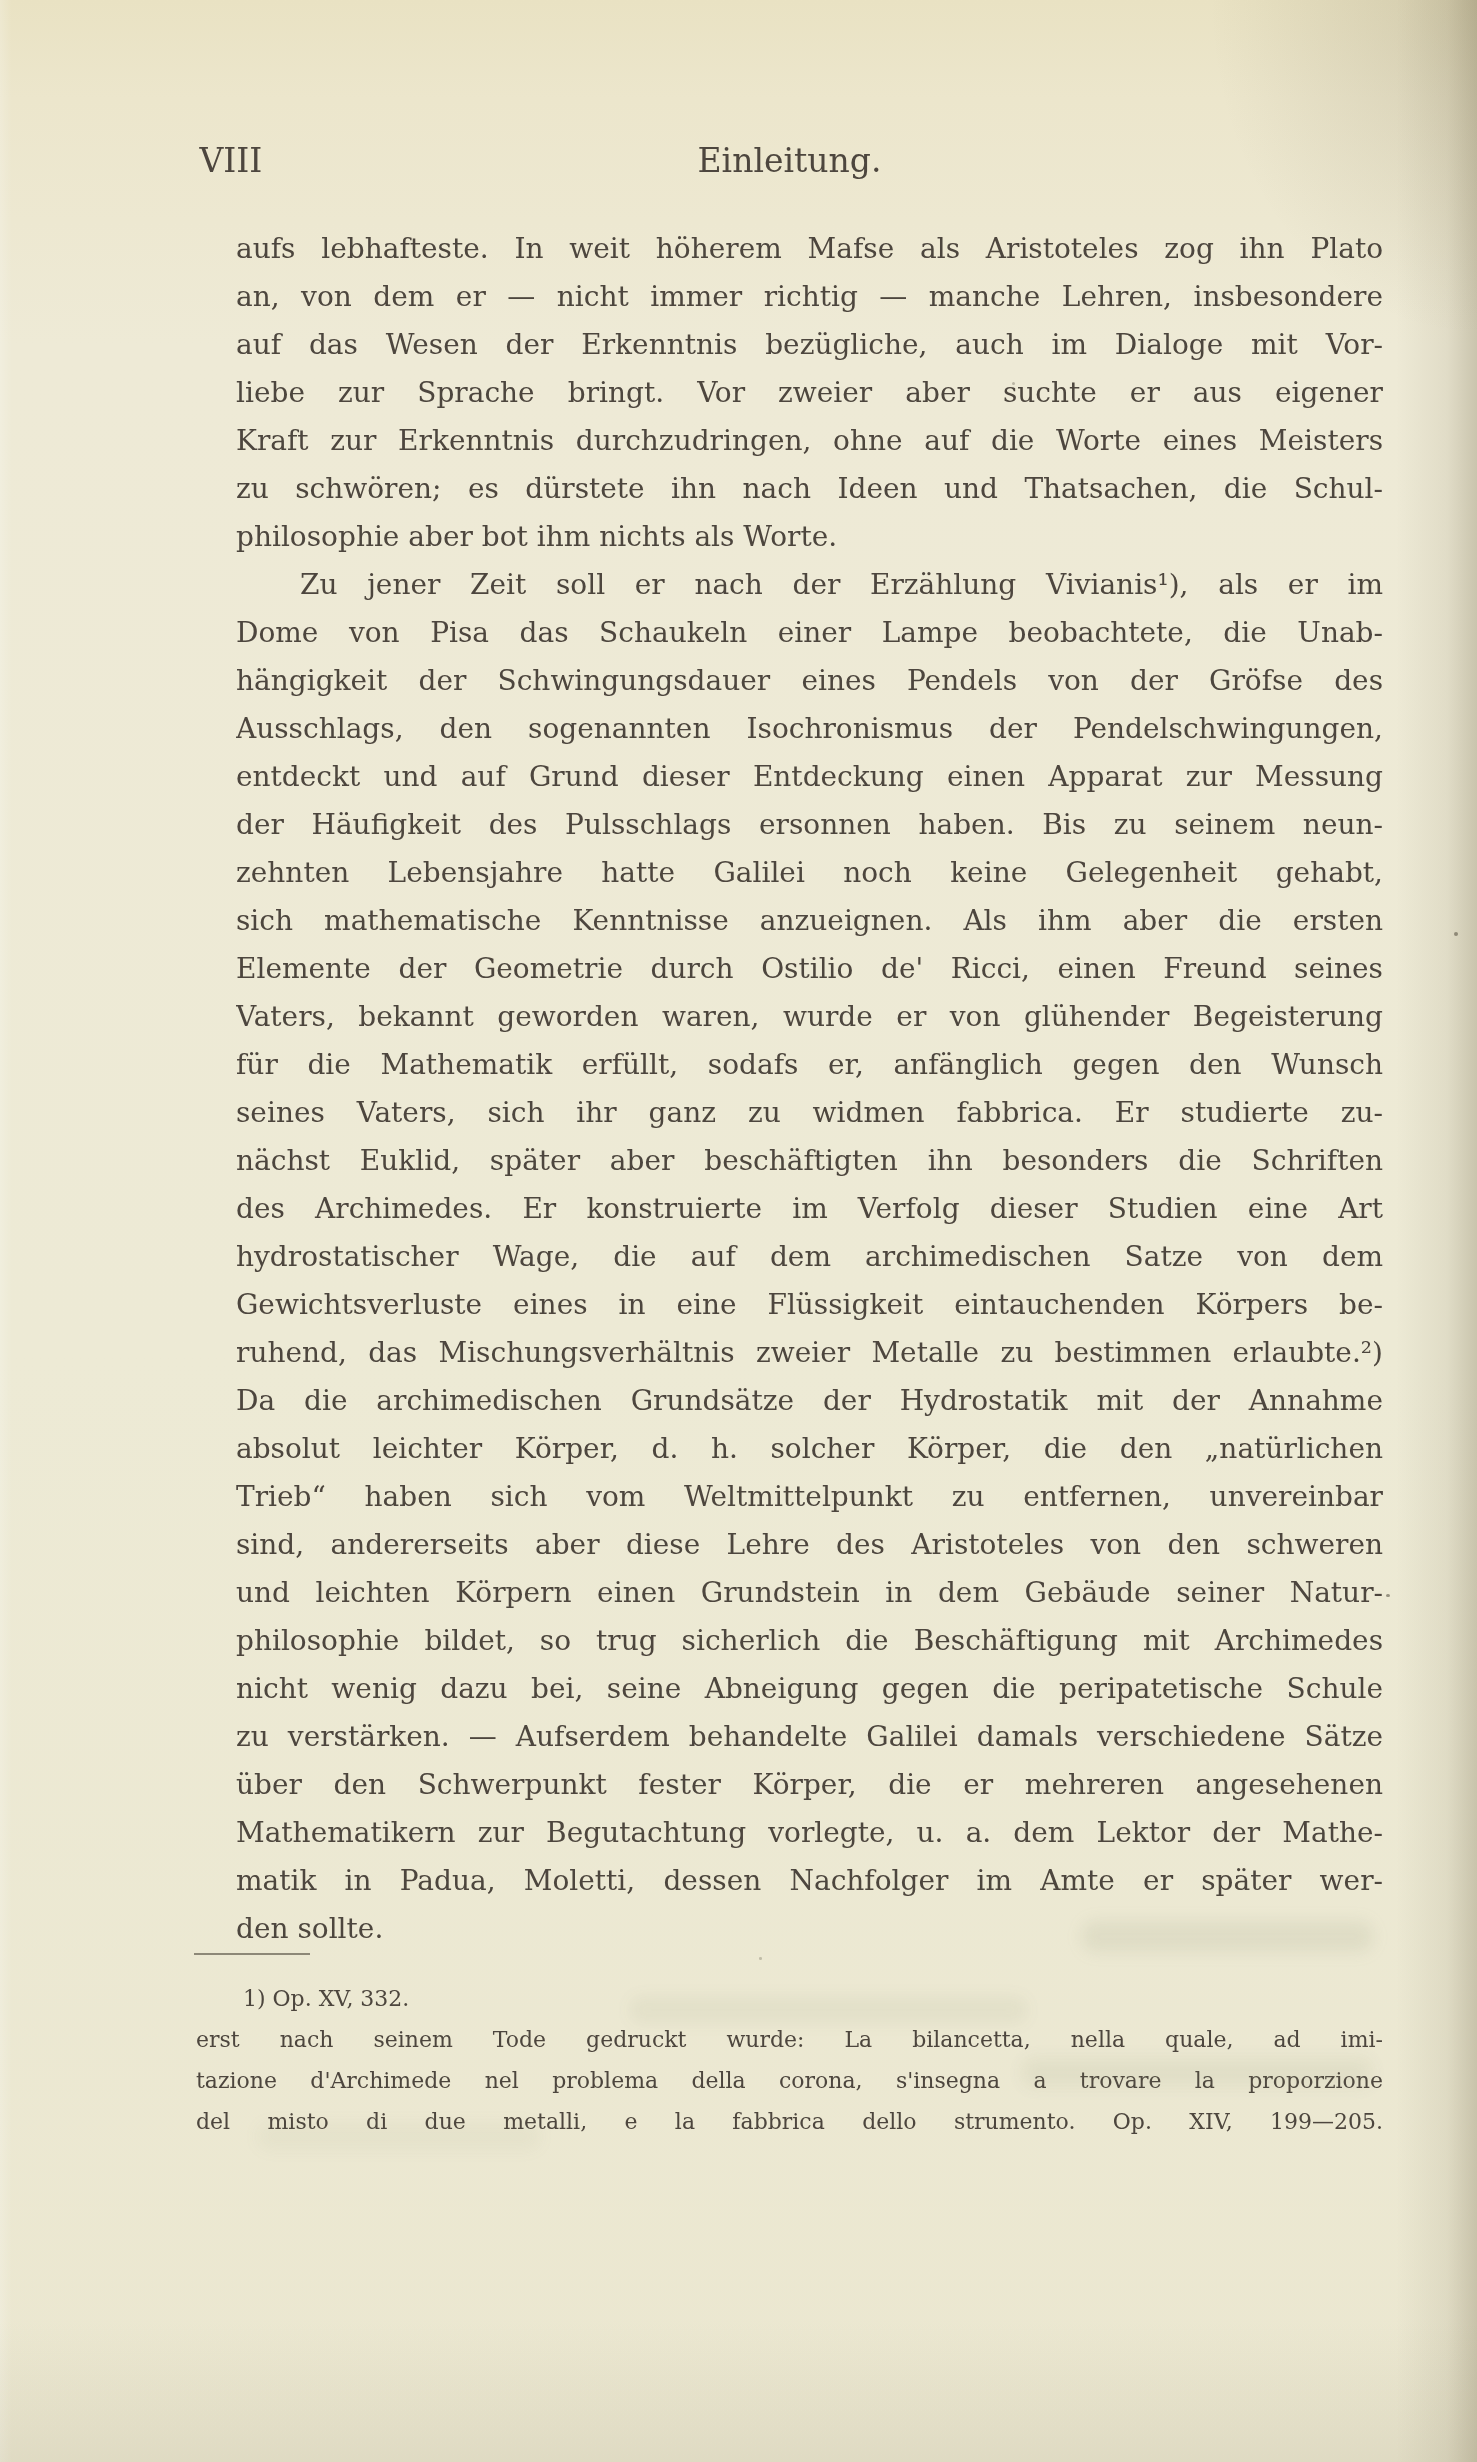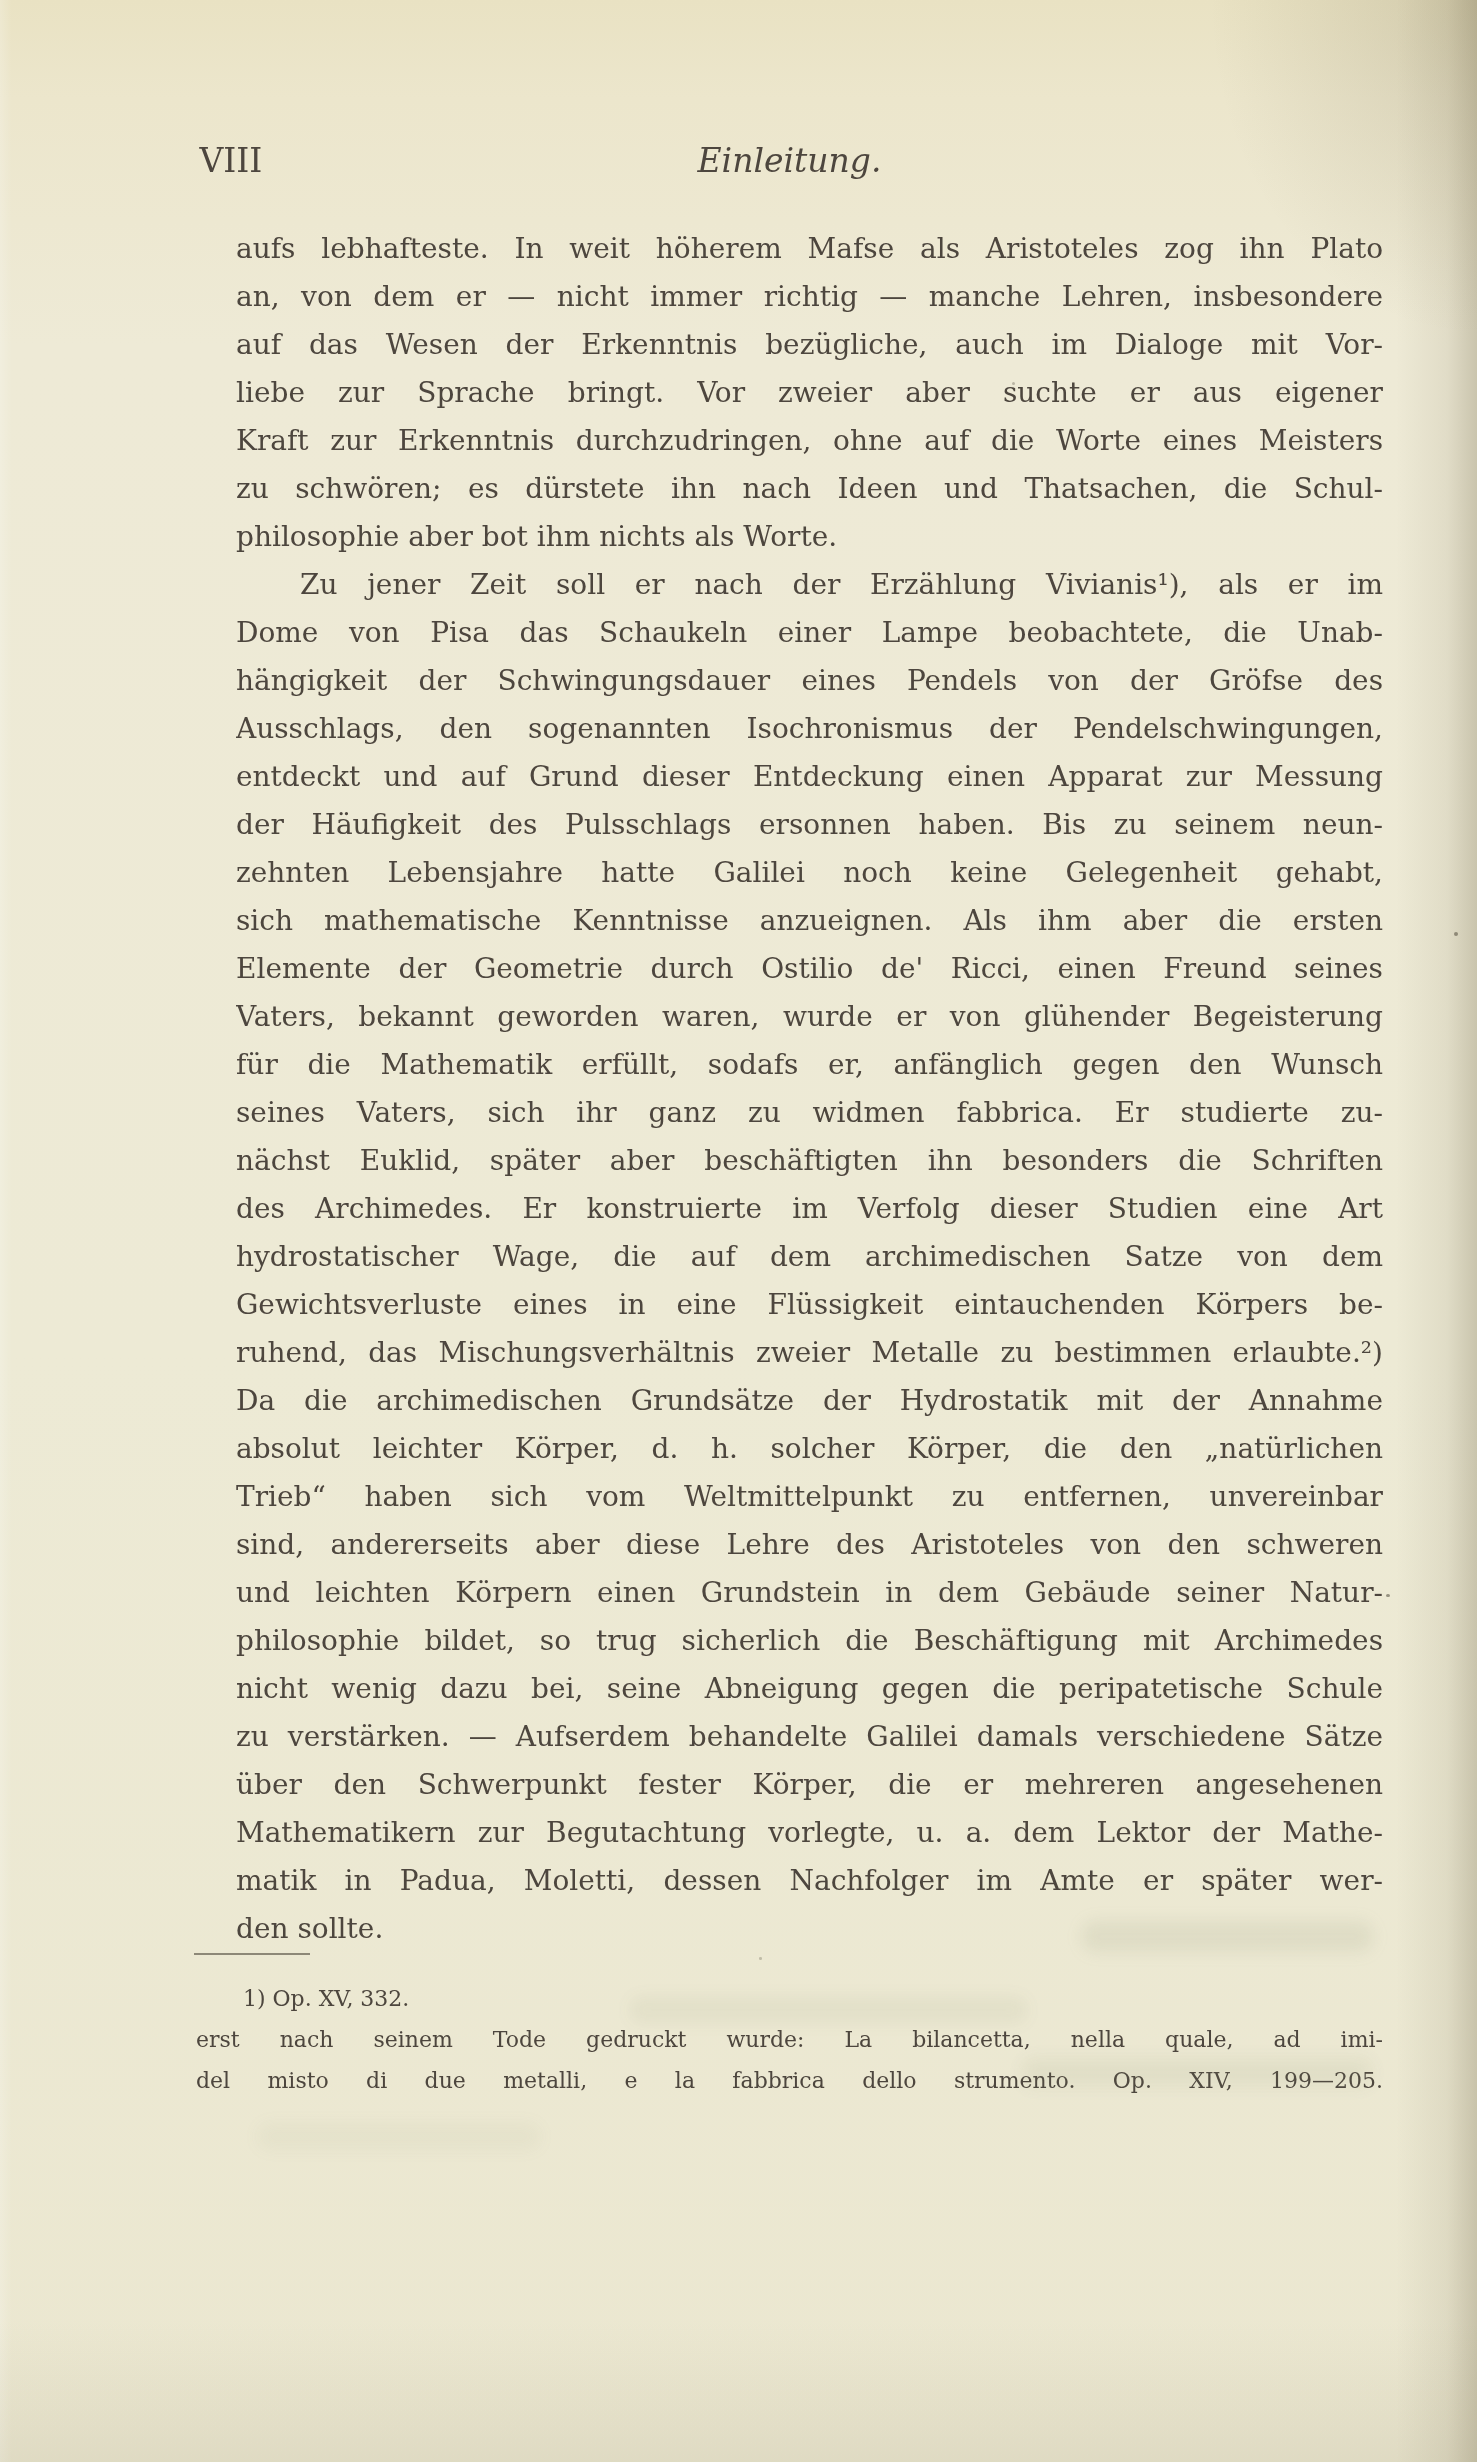--- a/index.html
+++ b/index.html
@@ -50,21 +50,20 @@
     position: absolute;
     left: 3.4px;
     top: 0;
   }
   .running-title {
     position: absolute;
     left: 0;
     width: 100%;
     text-align: center;
     top: 0;
-    font-style: italic;
   }
   .main-text {
     position: absolute;
     top: 225px;
     left: 196px;
     width: 1187px;
     font-size: 28px;
   }
   .tl {
     height: 48px;
@@ -189,20 +188,21 @@
       <div class="tl">matik in Padua, Moletti, dessen Nachfolger im Amte er später wer-</div>
       <div class="tl last">den sollte.</div>
     </div>
   </div>
 
   <div class="fn-rule"></div>
 
   <div class="footnotes">
     <div class="fl left fnindent">1) Op. XV, 332.</div>
     <div class="fl">erst nach seinem Tode gedruckt wurde: La bilancetta, nella quale, ad imi-</div>
+    <div class="fl">tazione d'Archimede nel problema della corona, s'insegna a trovare la proporzione</div>
     <div class="fl">del misto di due metalli, e la fabbrica dello strumento. Op. XIV, 199—205.</div>
   </div>
 
   <div class="ghost g1"></div>
   <div class="ghost g2"></div>
   <div class="ghost g3"></div>
   <div class="ghost g4"></div>
 
   <div class="speck s1"></div>
   <div class="speck s2"></div>

